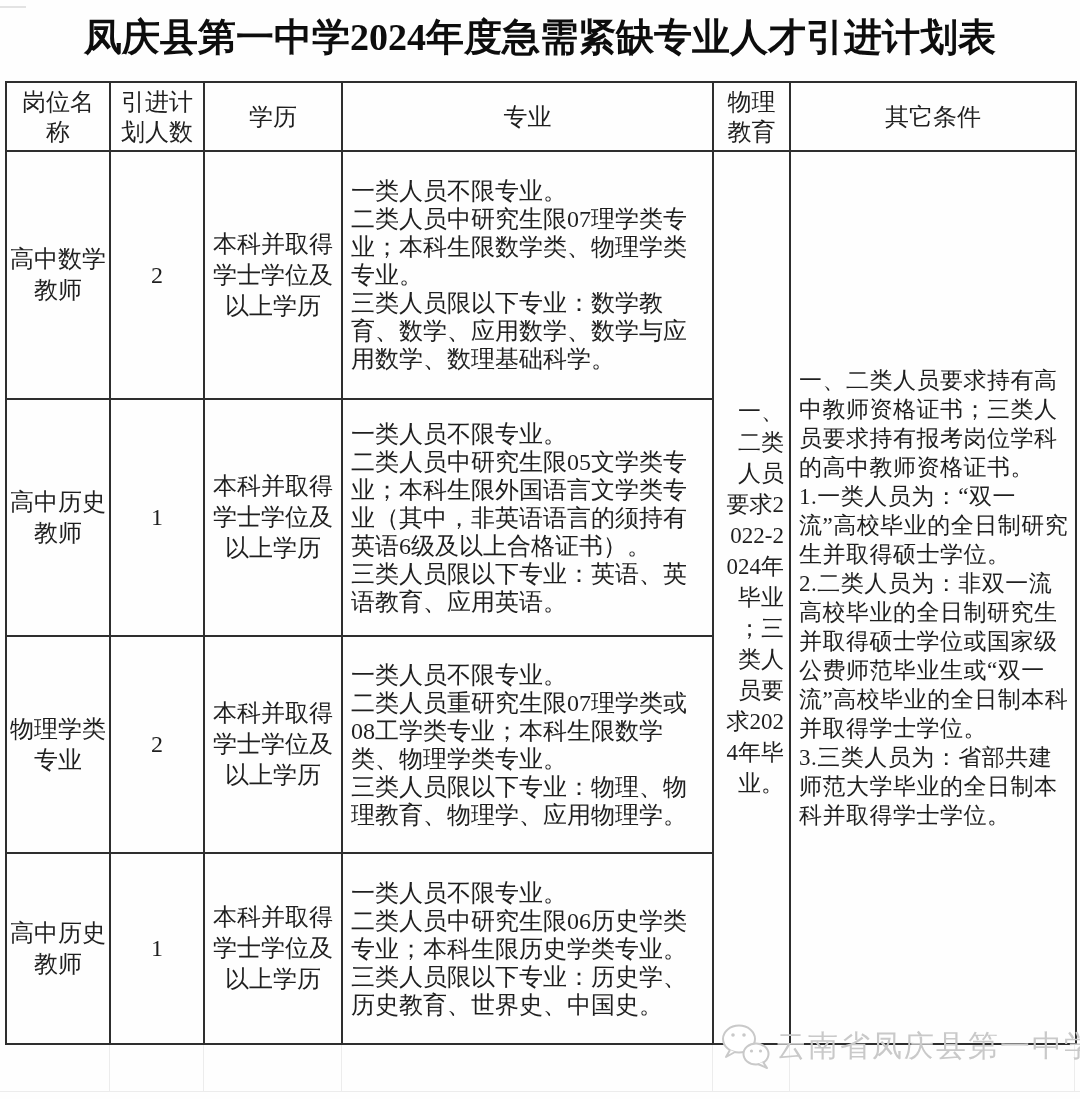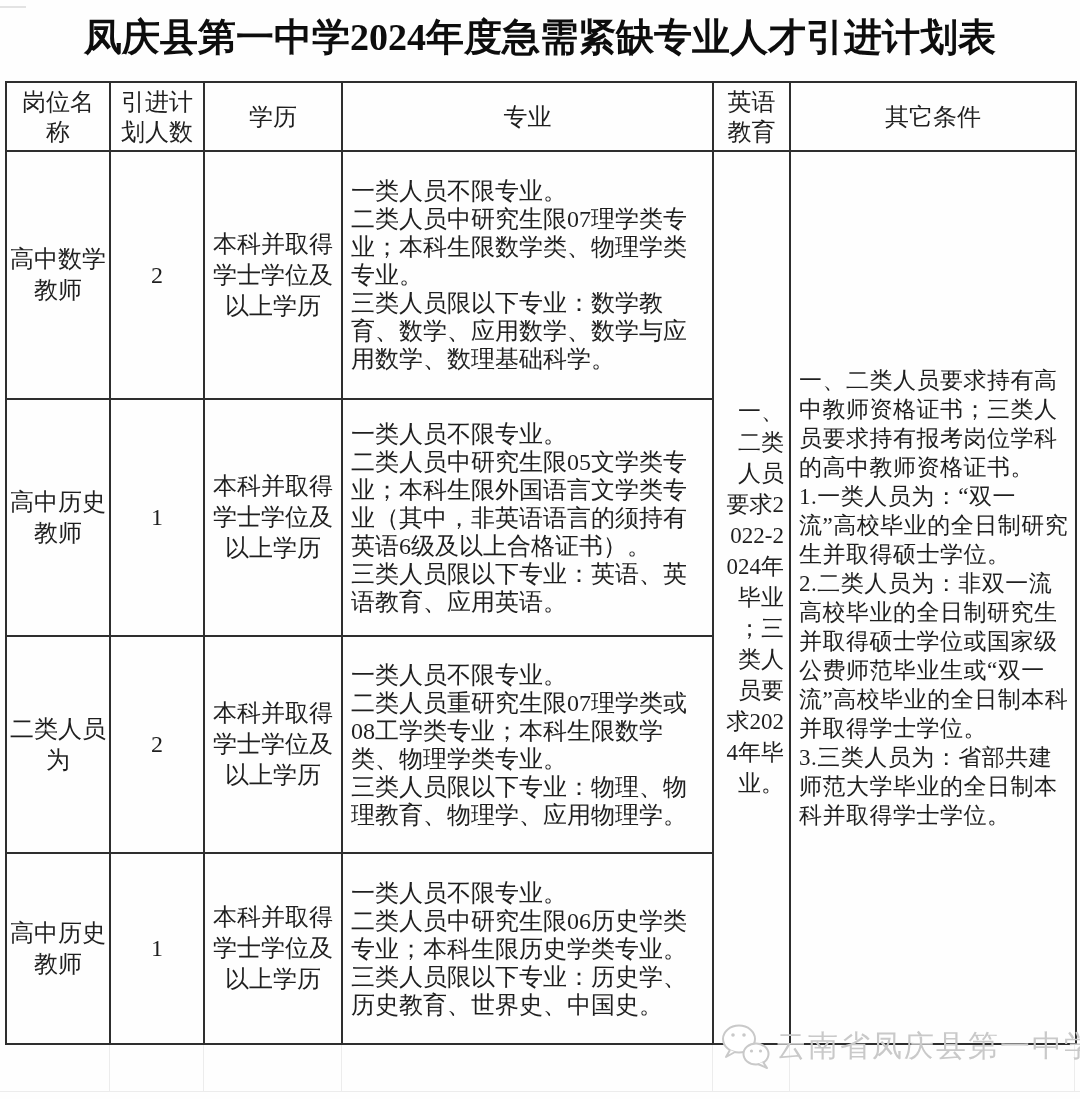--- a/index.html
+++ b/index.html
@@ -105,21 +105,21 @@
       <col style="width:371px">
       <col style="width:77px">
       <col style="width:286px">
     </colgroup>
     <thead>
       <tr style="height:69px">
         <th class="hdr">岗位名称</th>
         <th class="hdr">引进计划人数</th>
         <th class="hdr">学历</th>
         <th class="hdr">专业</th>
-        <th class="hdr">英语教育</th>
+        <th class="hdr">物理教育</th>
         <th class="hdr">其它条件</th>
       </tr>
     </thead>
     <tbody>
       <tr style="height:248px">
         <td class="cell-center">高中数学教师</td>
         <td class="cell-center">2</td>
         <td class="cell-center">本科并取得学士学位及以上学历</td>
         <td class="cell-major">一类人员不限专业。
 二类人员中研究生限07理学类专业；本科生限数学类、物理学类专业。
@@ -132,21 +132,21 @@
       </tr>
       <tr style="height:237px">
         <td class="cell-center">高中历史教师</td>
         <td class="cell-center">1</td>
         <td class="cell-center">本科并取得学士学位及以上学历</td>
         <td class="cell-major">一类人员不限专业。
 二类人员中研究生限05文学类专业；本科生限外国语言文学类专业（其中，非英语语言的须持有英语6级及以上合格证书）。
 三类人员限以下专业：英语、英语教育、应用英语。</td>
       </tr>
       <tr style="height:217px">
-        <td class="cell-center">二类人员为</td>
+        <td class="cell-center">物理学类专业</td>
         <td class="cell-center">2</td>
         <td class="cell-center">本科并取得学士学位及以上学历</td>
         <td class="cell-major">一类人员不限专业。
 二类人员重研究生限07理学类或08工学类专业；本科生限数学类、物理学类专业。
 三类人员限以下专业：物理、物理教育、物理学、应用物理学。</td>
       </tr>
       <tr style="height:191px">
         <td class="cell-center">高中历史教师</td>
         <td class="cell-center">1</td>
         <td class="cell-center">本科并取得学士学位及以上学历</td>

